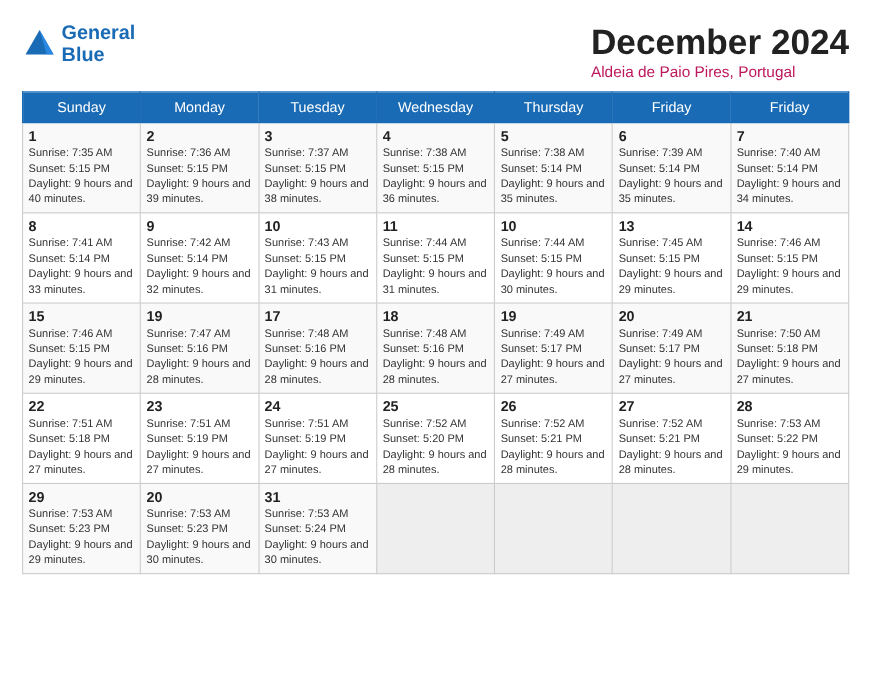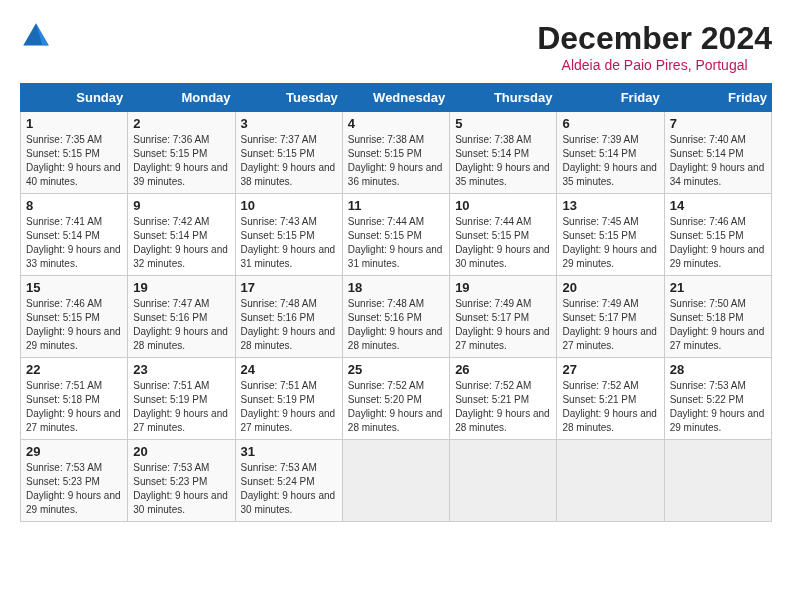--- a/index.html
+++ b/index.html
@@ -28,43 +28,43 @@
       line-height: 1.1;
     }
     .logo-text span {
       color: #1a6bb5;
     }
     .logo-icon {
       width: 32px;
       height: 32px;
     }
     .title-area {
-      text-align: center;
+      text-align: left;
     }
     .calendar-title {
       font-size: 32px;
       font-weight: bold;
       color: #222;
     }
     .calendar-subtitle {
       font-size: 14px;
       color: #be185d;
     }
     table {
       width: 100%;
       border-collapse: collapse;
       font-size: 11px;
     }
     thead tr th {
       background: #1a6bb5;
       color: #fff;
       padding: 6px 4px;
-      text-align: right;
+      text-align: center;
       font-size: 13px;
-      font-weight: bold;
+      font-weight: normal;
       border: 1px solid #1a6bb5;
     }
     tbody tr td {
       border: 1px solid #ccc;
       padding: 4px 5px;
       vertical-align: top;
       width: calc(100% / 7);
       min-height: 70px;
       background: #fff;
     }
@@ -93,20 +93,24 @@
 </head>
 <body>
 
 <div>
   <div class="header-area">
     <div class="logo">
       <svg class="logo-icon" viewBox="0 0 40 40">
         <polygon points="20,4 36,32 4,32" fill="#1a6bb5"></polygon>
         <polygon points="20,4 36,32 28,32" fill="#3399ff" opacity="0.6"></polygon>
       </svg>
+      <div class="logo-text">
+        <span>General</span><br>
+        <span style="color:#1a6bb5;">Blue</span>
+      </div>
     </div>
     <div class="title-area">
       <div class="calendar-title">December 2024</div>
       <div class="calendar-subtitle">Aldeia de Paio Pires, Portugal</div>
     </div>
   </div>
 
   <table>
     <thead>
       <tr>

